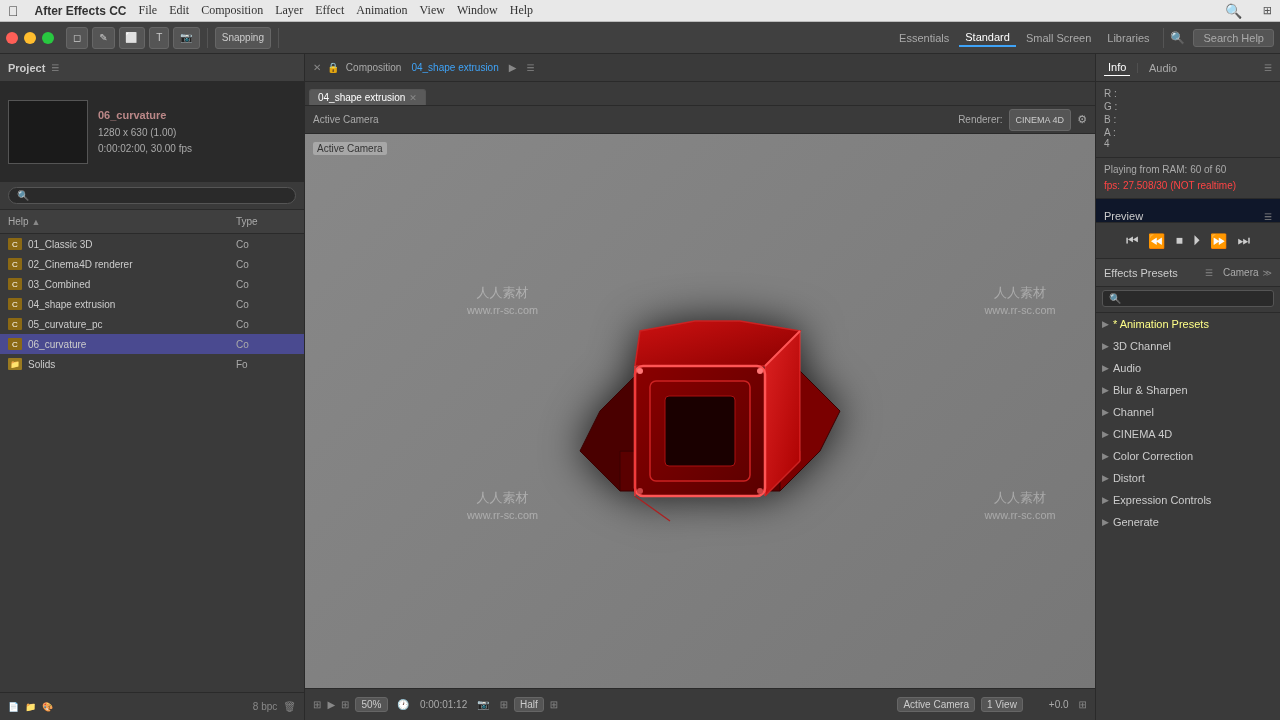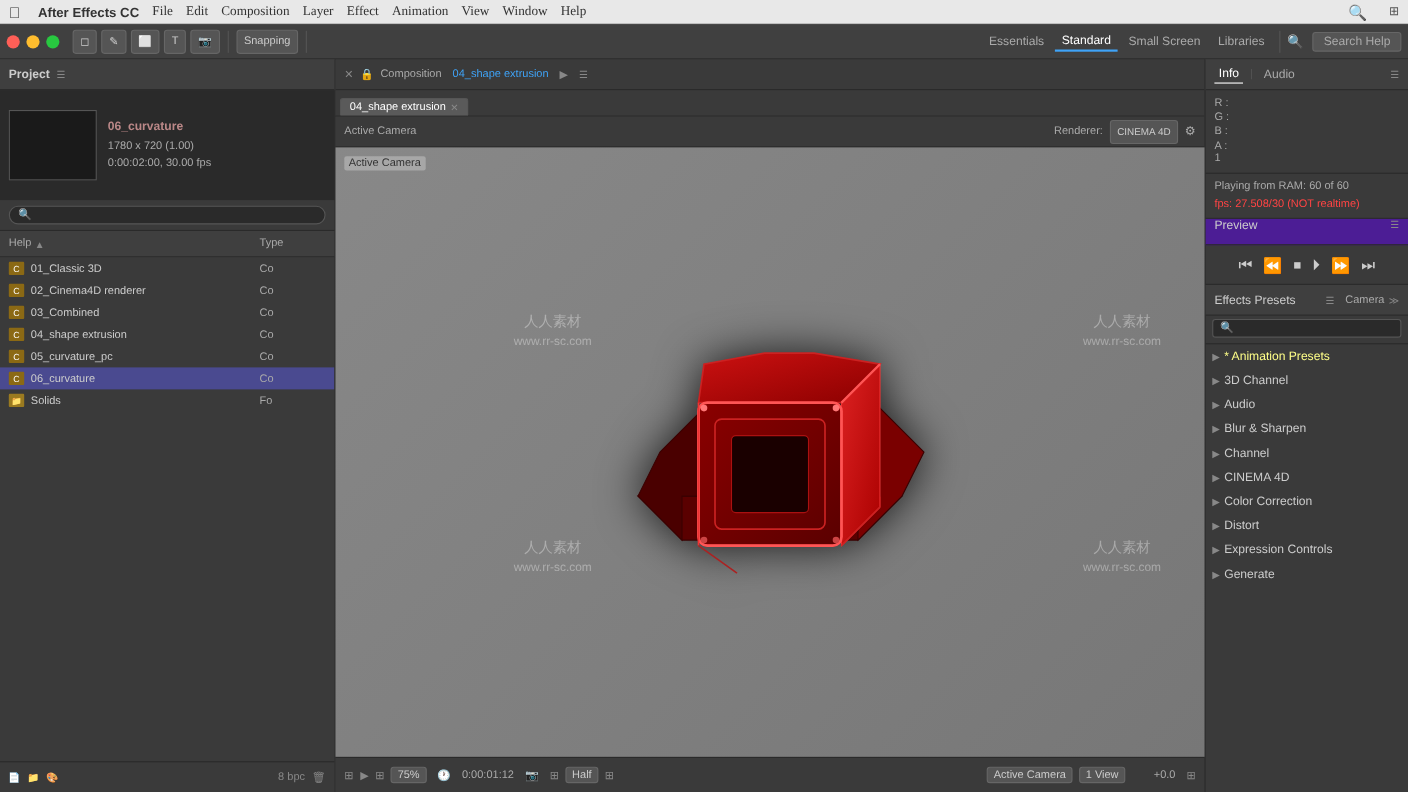--- a/index.html
+++ b/index.html
@@ -69,21 +69,21 @@
     #right-panel { width: 185px; background: #3a3a3a; border-left: 1px solid #2a2a2a; display: flex; flex-direction: column; }
     #info-header { height: 28px; background: #3f3f3f; border-bottom: 1px solid #2a2a2a; display: flex; align-items: center; padding: 0 8px; gap: 6px; }
     .panel-tab { font-size: 11px; color: #aaa; cursor: pointer; padding: 2px 4px; }
     .panel-tab.active { color: #fff; border-bottom: 1px solid #fff; }
     #info-content { padding: 6px 8px; border-bottom: 1px solid #2a2a2a; }
     .info-row { display: flex; align-items: center; gap: 8px; margin-bottom: 2px; font-size: 10px; }
     .info-label { color: #aaa; width: 14px; }
     .info-value { color: #ccc; }
     #ram-info { padding: 4px 8px; font-size: 10px; color: #aaa; border-bottom: 1px solid #2a2a2a; line-height: 1.6; }
     .fps-warning { color: #ff4444; font-size: 10px; }
-    #preview-header { height: 24px; background: #4c1d95; border-bottom: 1px solid #2a2a2a; display: flex; align-items: flex-start; padding: 0 8px; gap: 6px; }
+    #preview-header { height: 24px; background: #0f172a; border-bottom: 1px solid #2a2a2a; display: flex; align-items: flex-end; padding: 0 8px; gap: 6px; }
     #preview-controls { height: 36px; display: flex; align-items: center; justify-content: center; gap: 6px; padding: 4px; border-bottom: 1px solid #2a2a2a; }
     .preview-btn { background: transparent; border: none; color: #ccc; font-size: 14px; cursor: pointer; padding: 2px; }
     #effects-header { height: 28px; background: #3f3f3f; border-bottom: 1px solid #2a2a2a; display: flex; align-items: center; padding: 0 8px; gap: 4px; }
     .effects-title { font-size: 11px; color: #ccc; flex: 1; }
     .effects-tab { font-size: 10px; color: #aaa; cursor: pointer; }
     #effects-search { height: 26px; padding: 3px 6px; border-bottom: 1px solid #2a2a2a; }
     #effects-search input { width: 100%; background: #2a2a2a; border: 1px solid #555; border-radius: 3px; color: #ccc; font-size: 10px; padding: 2px 6px; outline: none; }
     #effects-list { flex: 1; overflow-y: auto; }
     .effects-group { cursor: pointer; }
     .effects-group-header { height: 22px; display: flex; align-items: center; padding: 0 6px; gap: 4px; font-size: 11px; color: #ccc; }
@@ -144,21 +144,21 @@
 
   <div id="left-panel">
     <div id="project-header">
       <span style="font-weight:bold;color:#ccc">Project</span>
       <span style="font-size:9px;color:#888">☰</span>
     </div>
     <div id="project-preview">
       <div class="preview-thumb"></div>
       <div class="preview-info">
         <div class="comp-name">06_curvature</div>
-        <div>1780 x 720 (1.00)</div>
+        <div>1280 x 630 (1.00)</div>
         <div>0:00:02:00, 30.00 fps</div>
       </div>
     </div>
     <div id="project-search">
       <input type="text" placeholder="🔍" style="">
     </div>
     <div id="project-list-header">
       <div class="col-name">
         <span>Help</span>
         <span style="color:#888;font-size:9px">▲</span>
@@ -294,21 +294,21 @@
           <line x1="95" y1="245" x2="130" y2="270" stroke="#aa2222" stroke-width="1.5"></line>
           <line x1="225" y1="245" x2="260" y2="210" stroke="#cc2222" stroke-width="1.5"></line>
         </svg>
       </div>
     </div>
 
     <div id="viewer-bottom">
       <span style="font-size:10px;color:#888">⊞</span>
       <span style="font-size:10px;color:#888">▶</span>
       <span style="font-size:10px;color:#888">⊞</span>
-      <button class="zoom-btn">75%</button>
+      <button class="zoom-btn">50%</button>
       <span style="font-size:10px;color:#888;margin:0 4px">🕐</span>
       <span style="font-size:10px;color:#aaa">0:00:01:12</span>
       <span style="font-size:10px;color:#888;margin:0 4px">📷</span>
       <span style="font-size:10px;color:#888">⊞</span>
       <button class="zoom-btn">Half</button>
       <span style="font-size:10px;color:#888">⊞</span>
       <span style="flex:1"></span>
       <button class="zoom-btn">Active Camera</button>
       <button class="zoom-btn">1 View</button>
       <span style="font-size:10px;color:#aaa;margin-left:20px">+0.0</span>
@@ -335,21 +335,21 @@
             </div>
           <div class="info-row">
               <span class="info-label">G :</span>
               <span class="info-value"></span>
             </div>
           <div class="info-row">
               <span class="info-label">B :</span>
               <span class="info-value"></span>
             </div>
           <div class="info-row">
-              <span class="info-label">A : 1</span>
+              <span class="info-label">A : 4</span>
             </div>
         </div>
       </div>
     </div>
 
     <div id="ram-info">
       <div>Playing from RAM: 60 of 60</div>
       <div class="fps-warning">fps: 27.508/30 (NOT realtime)</div>
     </div>
 

